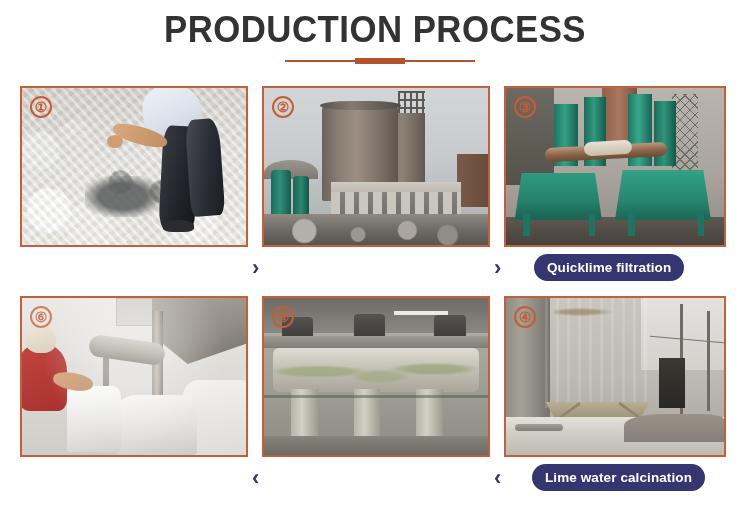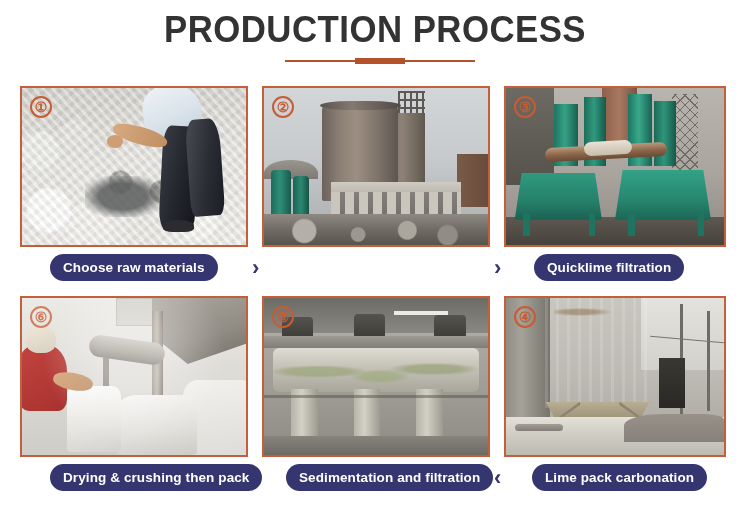--- a/index.html
+++ b/index.html
@@ -295,21 +295,20 @@
           <div class="p1-dark"></div>
         <div class="p1-shirt"></div>
           <div class="p1-leg1"></div>
           <div class="p1-leg2"></div>
         <div class="p1-shoe"></div>
           <div class="p1-arm"></div>
           <div class="p1-hand"></div>
       </div>
       <div class="badge">①</div>
     </div>
-    <div class="pill" style="left:30px;top:168px;">Choose raw materials</div>
   </div>
   <div class="arrow" style="left:252px;top:254px;">›</div>
 
   <div class="card" style="left:262px;top:86px;width:228px;height:196px;">
     <div class="photo" style="width:228px;height:161px;">
       <div class="scene">
         <div class="p2-sky"></div>
           <div class="p2-shed"></div>
           <div class="p2-right"></div>
         <div class="p2-tower"></div>
@@ -367,21 +366,20 @@
         <div class="p4-bag3"></div>
           <div class="p4-bag2"></div>
           <div class="p4-bag1"></div>
         <div class="p4-person"></div>
           <div class="p4-head"></div>
           <div class="p4-arm"></div>
         <div class="p4-dust"></div>
       </div>
       <div class="badge faint">⑥</div>
     </div>
-    <div class="pill" style="left:30px;top:168px;">Drying &amp; crushing then pack</div>
   </div>
   <div class="arrow" style="left:252px;top:464px;">‹</div>
 
   <div class="card" style="left:262px;top:296px;width:228px;height:200px;">
     <div class="photo" style="width:228px;height:161px;">
       <div class="scene">
         <div class="p5-bg"></div>
           <div class="p5-roof"></div>
           <div class="p5-light"></div>
         <div class="p5-m1"></div>
@@ -391,21 +389,20 @@
         <div class="p5-tank"></div>
           <div class="p5-moss"></div>
         <div class="p5-c1"></div>
           <div class="p5-c2"></div>
           <div class="p5-c3"></div>
         <div class="p5-rail"></div>
           <div class="p5-floor"></div>
       </div>
       <div class="badge">⑤</div>
     </div>
-    <div class="pill" style="left:24px;top:168px;">Sedimentation and filtration</div>
   </div>
   <div class="arrow" style="left:494px;top:464px;">‹</div>
 
   <div class="card" style="left:504px;top:296px;width:222px;height:200px;">
     <div class="photo" style="width:222px;height:161px;">
       <div class="scene">
         <div class="p6-bg"></div>
           <div class="p6-sky"></div>
         <div class="p6-pole1"></div>
           <div class="p6-pole2"></div>
@@ -417,16 +414,16 @@
           <div class="p6-rust"></div>
         <div class="p6-skirt"></div>
           <div class="p6-brace1"></div>
           <div class="p6-brace2"></div>
         <div class="p6-ground"></div>
           <div class="p6-dirt"></div>
           <div class="p6-pipe"></div>
       </div>
       <div class="badge">④</div>
     </div>
-    <div class="pill" style="left:28px;top:168px;">Lime pack carbonation</div>
+    <div class="pill" style="left:28px;top:168px;">Lime water calcination</div>
   </div>
 
 </div>
 
 </body></html>

